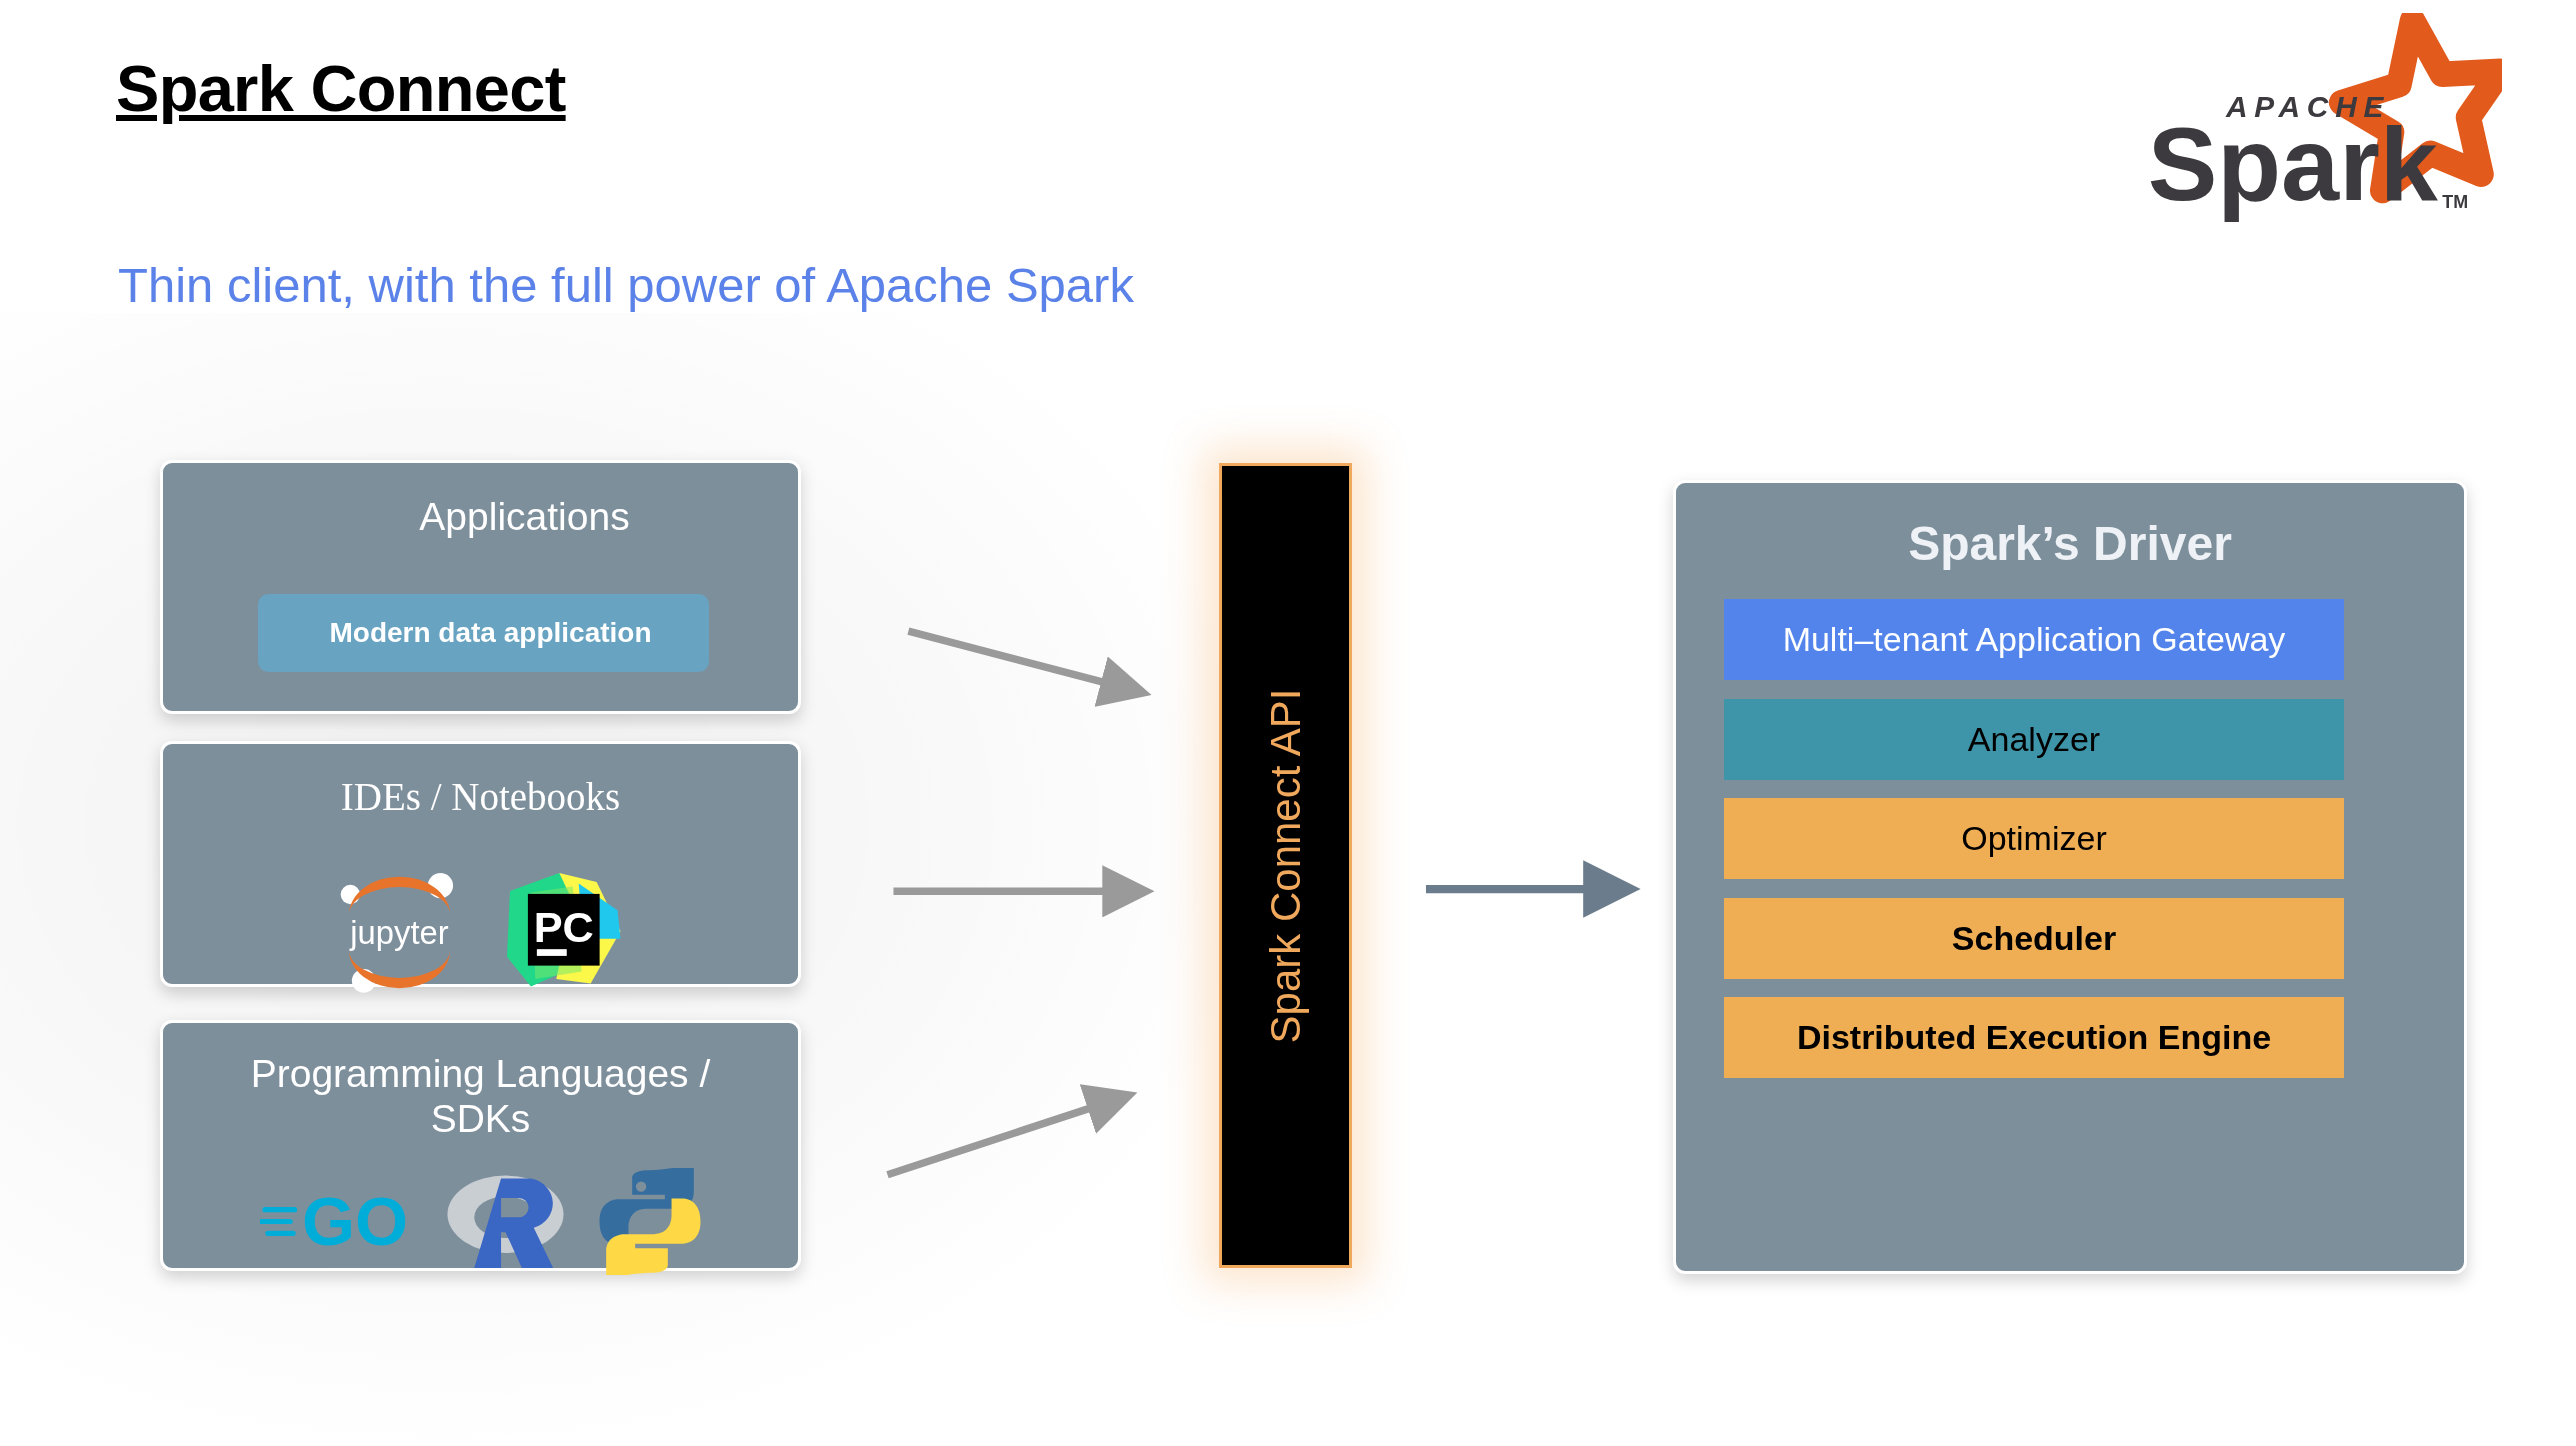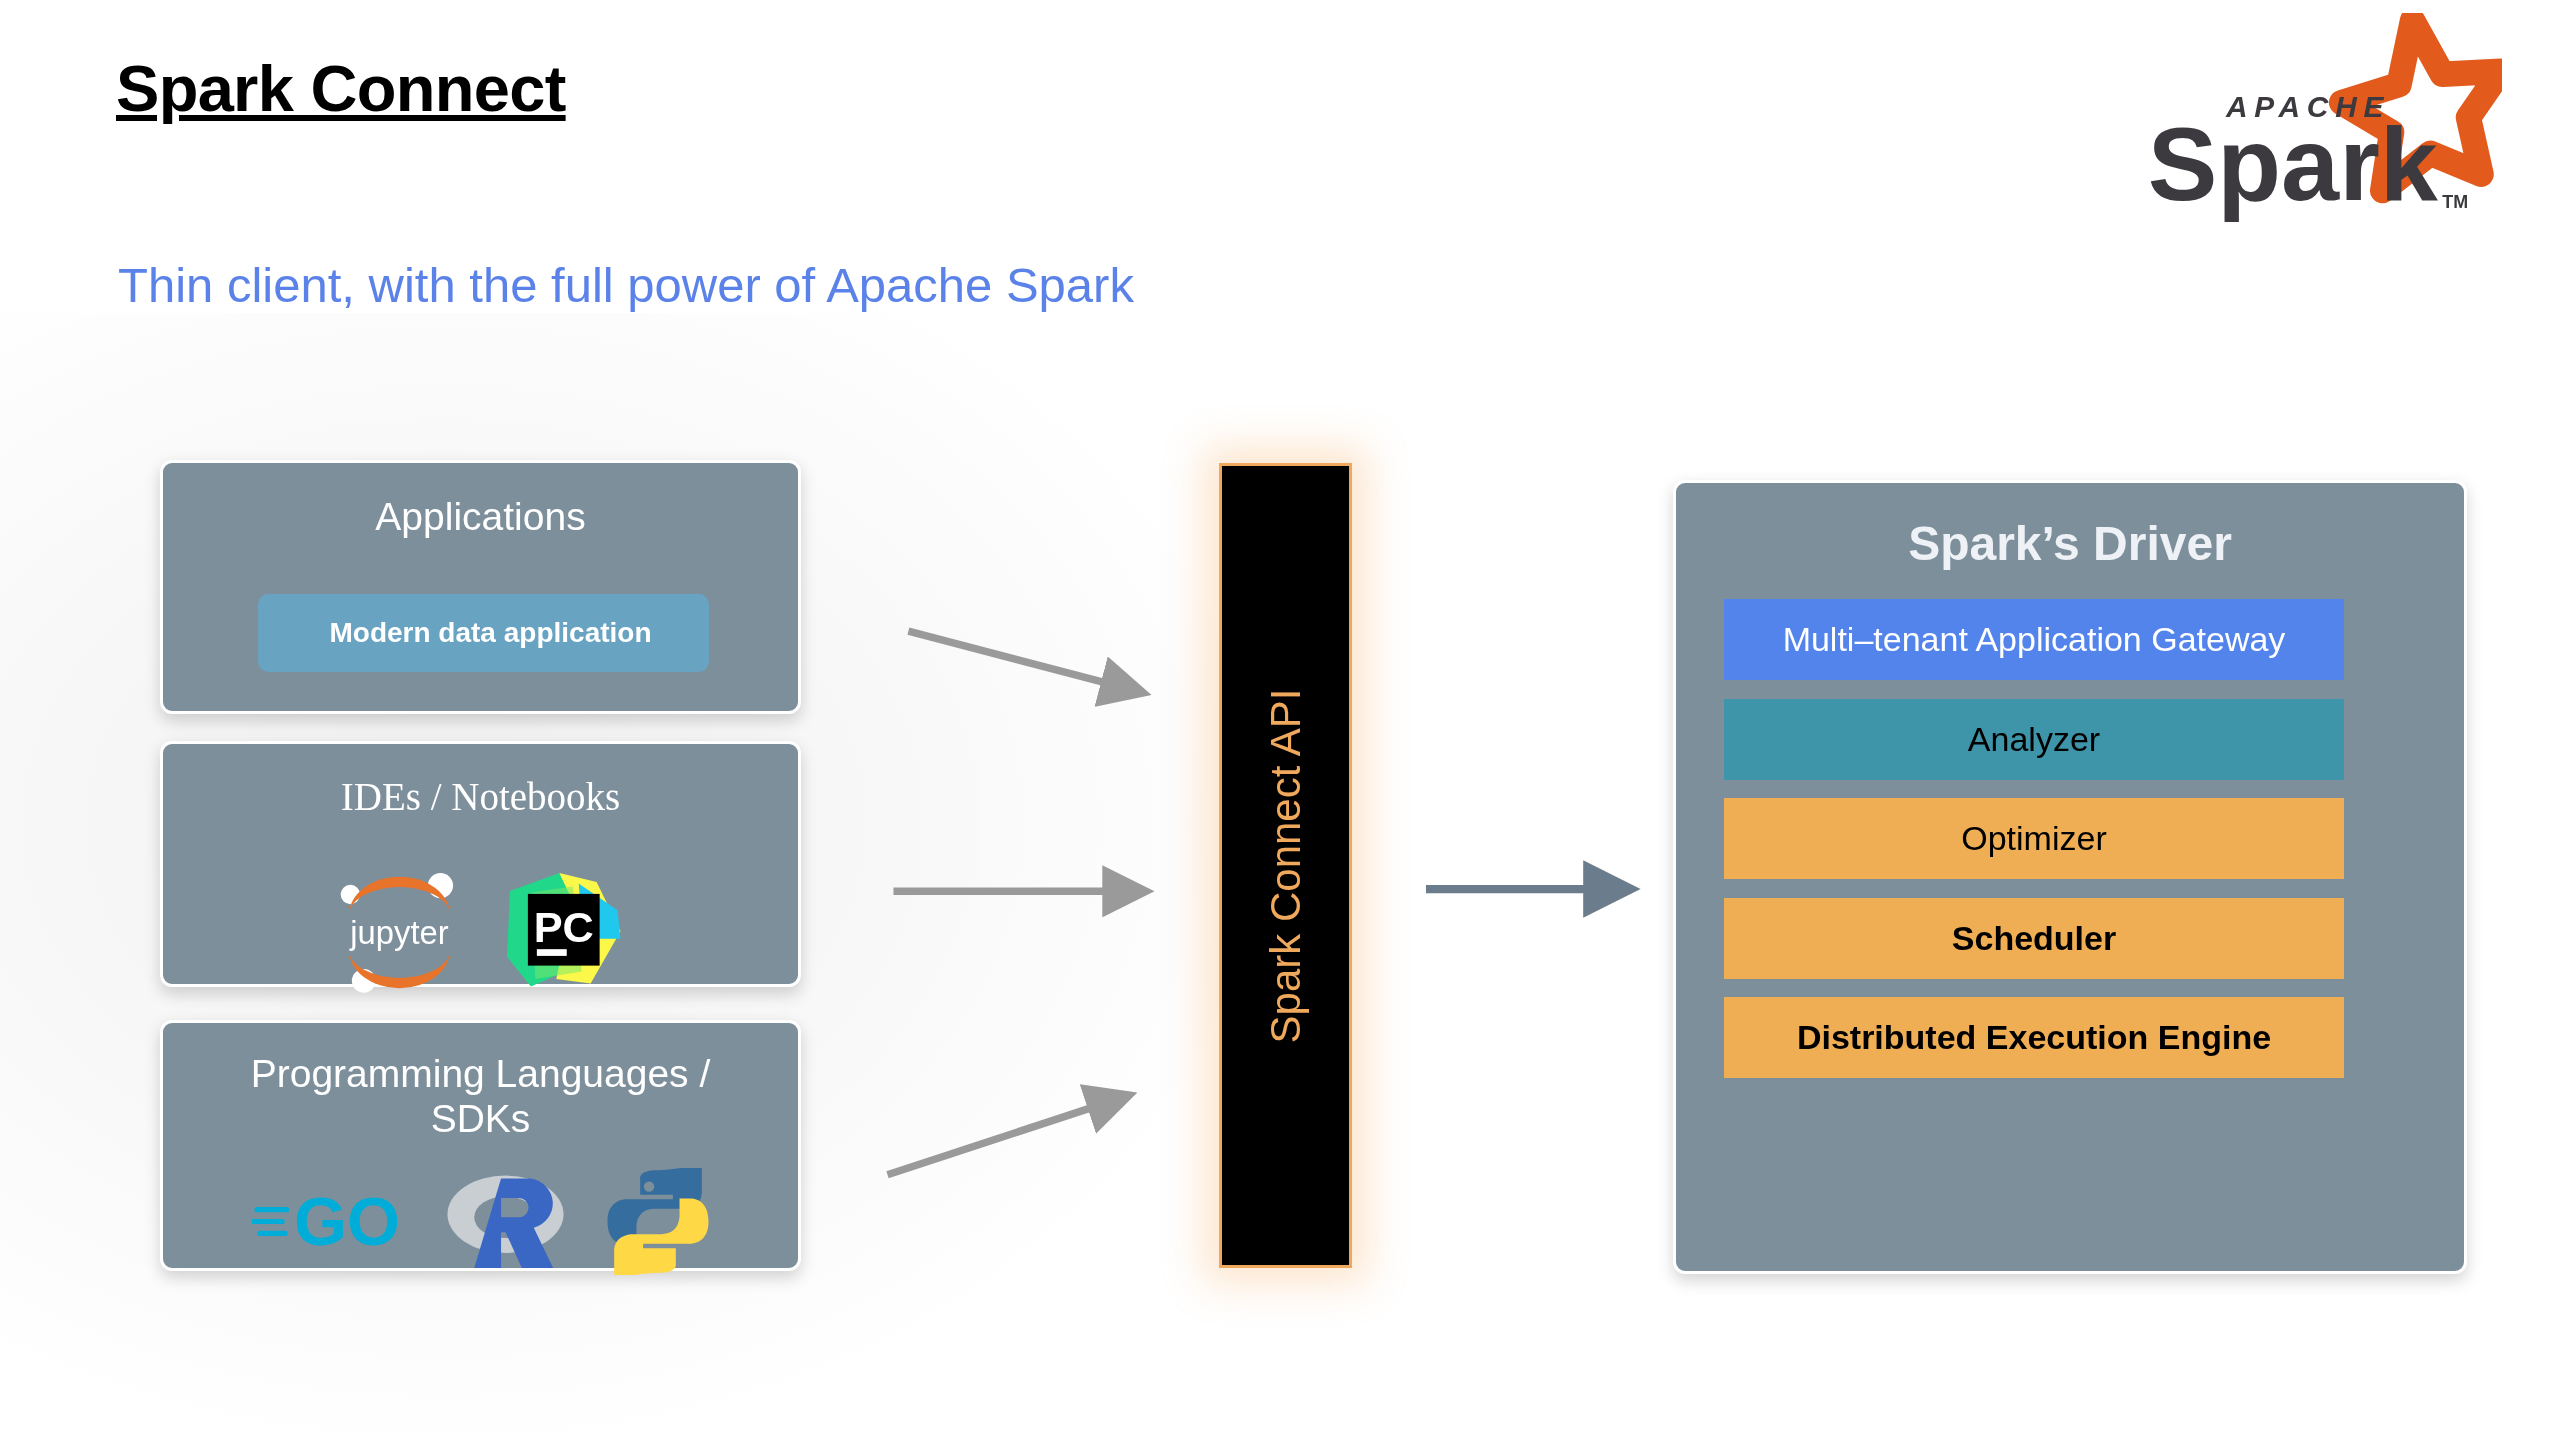--- a/index.html
+++ b/index.html
@@ -44,34 +44,34 @@
   .panel-title{
     width:100%; text-align:center; color:#ffffff;
     font-size:39px; font-weight:400; line-height:1.16;
   }
 
   
   #panel-applications { left:160px; top:460px;  width:641px; height:254px; }
   #panel-ides         { left:160px; top:741px;  width:641px; height:246px; }
   #panel-langs        { left:160px; top:1020px; width:641px; height:251px; }
 
-  #panel-applications .panel-title{ margin-top:31px; }
+  #panel-applications .panel-title{ margin-top:31px;margin-left:44px; }
   #panel-ides .panel-title        { margin-top:30px;font-family:Liberation Serif, serif; }
   #panel-langs .panel-title       { margin-top:28px; }
 
   .app-chip{
     position:absolute; left:95px; top:131px; width:451px; height:78px;
     background:#68a4c2; border-radius:10.4px;
     display:flex; align-items:center; justify-content:center;
     color:#ffffff; font-size:28px; font-weight:700;padding-left:14px;
   }
 
   .logo-row{ position:absolute; left:0; width:100%; display:flex; align-items:center; justify-content:center; }
   #ides-logos { top:123px; gap:36px; }
-  #langs-logos{ top:142px; gap:38px; }
+  #langs-logos{ top:142px; gap:30px; }
 
   
   #spark-connect-bar{
     position:absolute; left:1219px; top:463px; width:133px; height:805px;
     background:#000000; border:3.7px solid #f0a95c;
     box-shadow:0 0 39px 16.4px rgba(244,169,90,0.30);
   }
   #spark-connect-bar .vlabel{
     position:absolute; left:50%; top:50%;
     transform:translate(-50%,-50%) rotate(-90deg);

